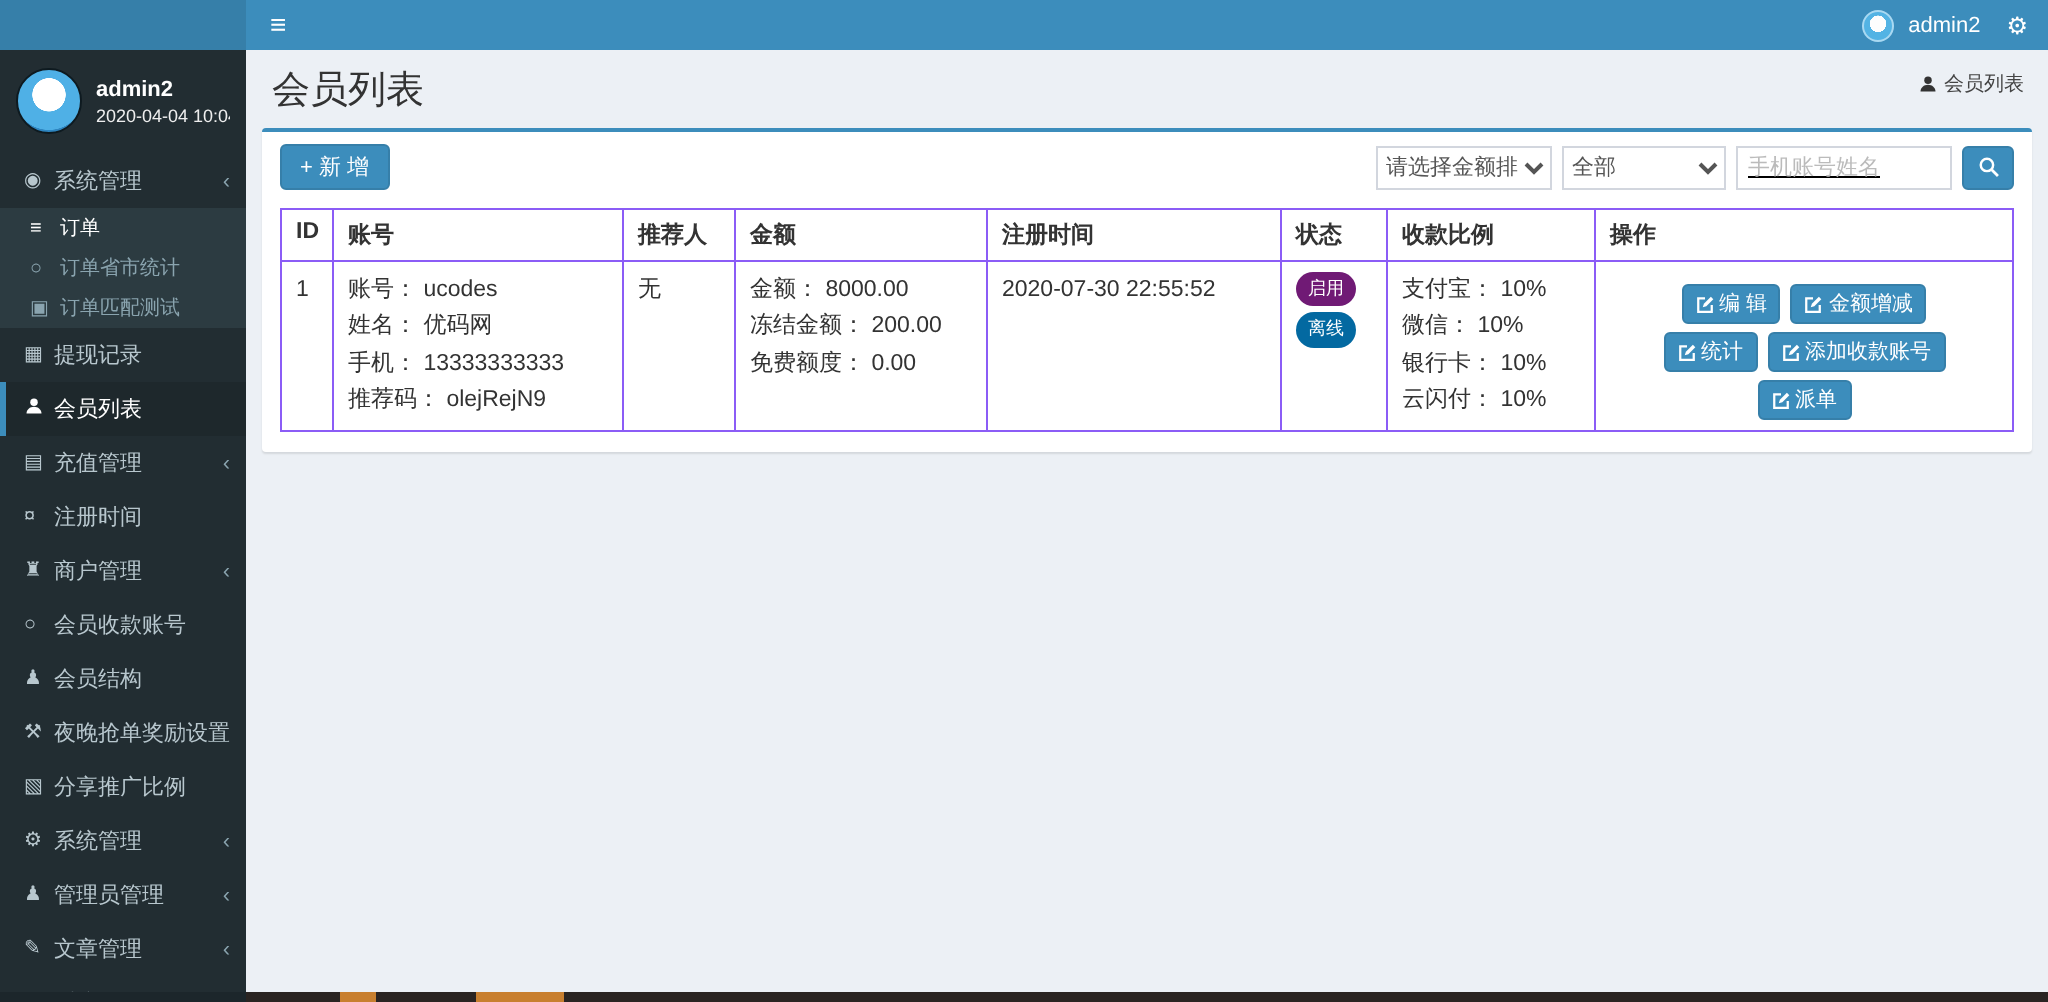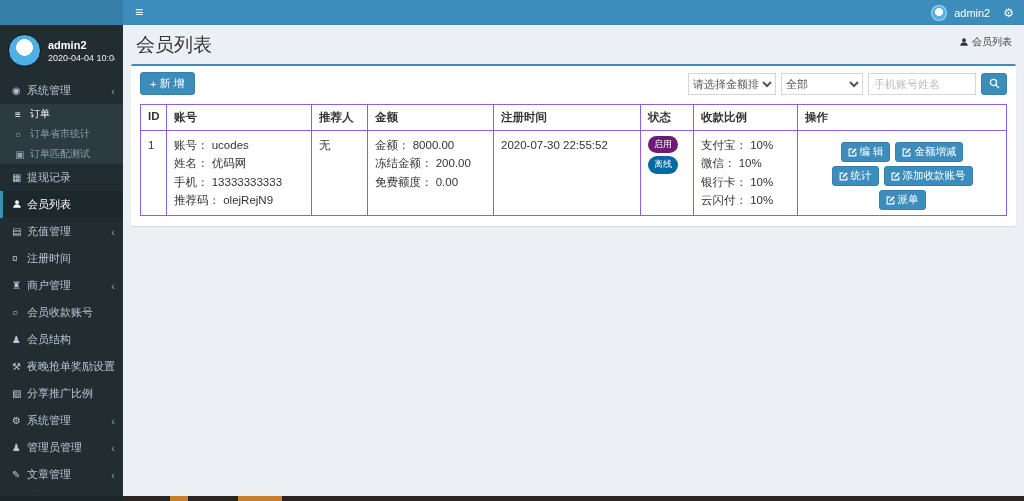--- a/index.html
+++ b/index.html
@@ -56,21 +56,21 @@
     box-shadow:0 1px 1px rgba(0,0,0,.1); }
   .card-toolbar { display:flex; align-items:center; padding:6px 9px; }
   .btn-blue { background:#3c8dbc; color:#fff; border:1px solid #367fa9; border-radius:3px;
     font-size:11px; padding:3px 9px; cursor:pointer; display:inline-flex; align-items:center; gap:3px;
     font-family:inherit; }
   .filters { margin-left:auto; display:flex; align-items:center; gap:5px; }
   .filters select { height:22px; font-size:11px; border:1px solid #d2d6de; color:#555;
     background:#fff; border-radius:0; font-family:inherit; }
   .sel-sort { width:88px; } .sel-all { width:82px; }
   .filters input { height:22px; width:108px; font-size:11px; border:1px solid #d2d6de;
-    padding:0 5px; font-family:inherit; }
+    padding:0 5px; font-family:inherit;text-decoration:underline; }
   .filters input::placeholder { color:#bbb; }
   .btn-search { width:26px; height:22px; padding:0; justify-content:center; border-radius:3px; }
 
   
   .table-wrap { padding:3px 9px 10px 9px; }
   table { width:100%; border-collapse:collapse; table-layout:fixed; font-size:11.5px; color:#333; }
   th, td { border:1px solid #8b5cf6; padding:5px 7px; text-align:left; vertical-align:top; }
   th { font-weight:bold; color:#333; }
   td { line-height:1.6; }
   .col-id{width:26px;} .col-account{width:145px;} .col-ref{width:56px;} .col-amount{width:126px;}

